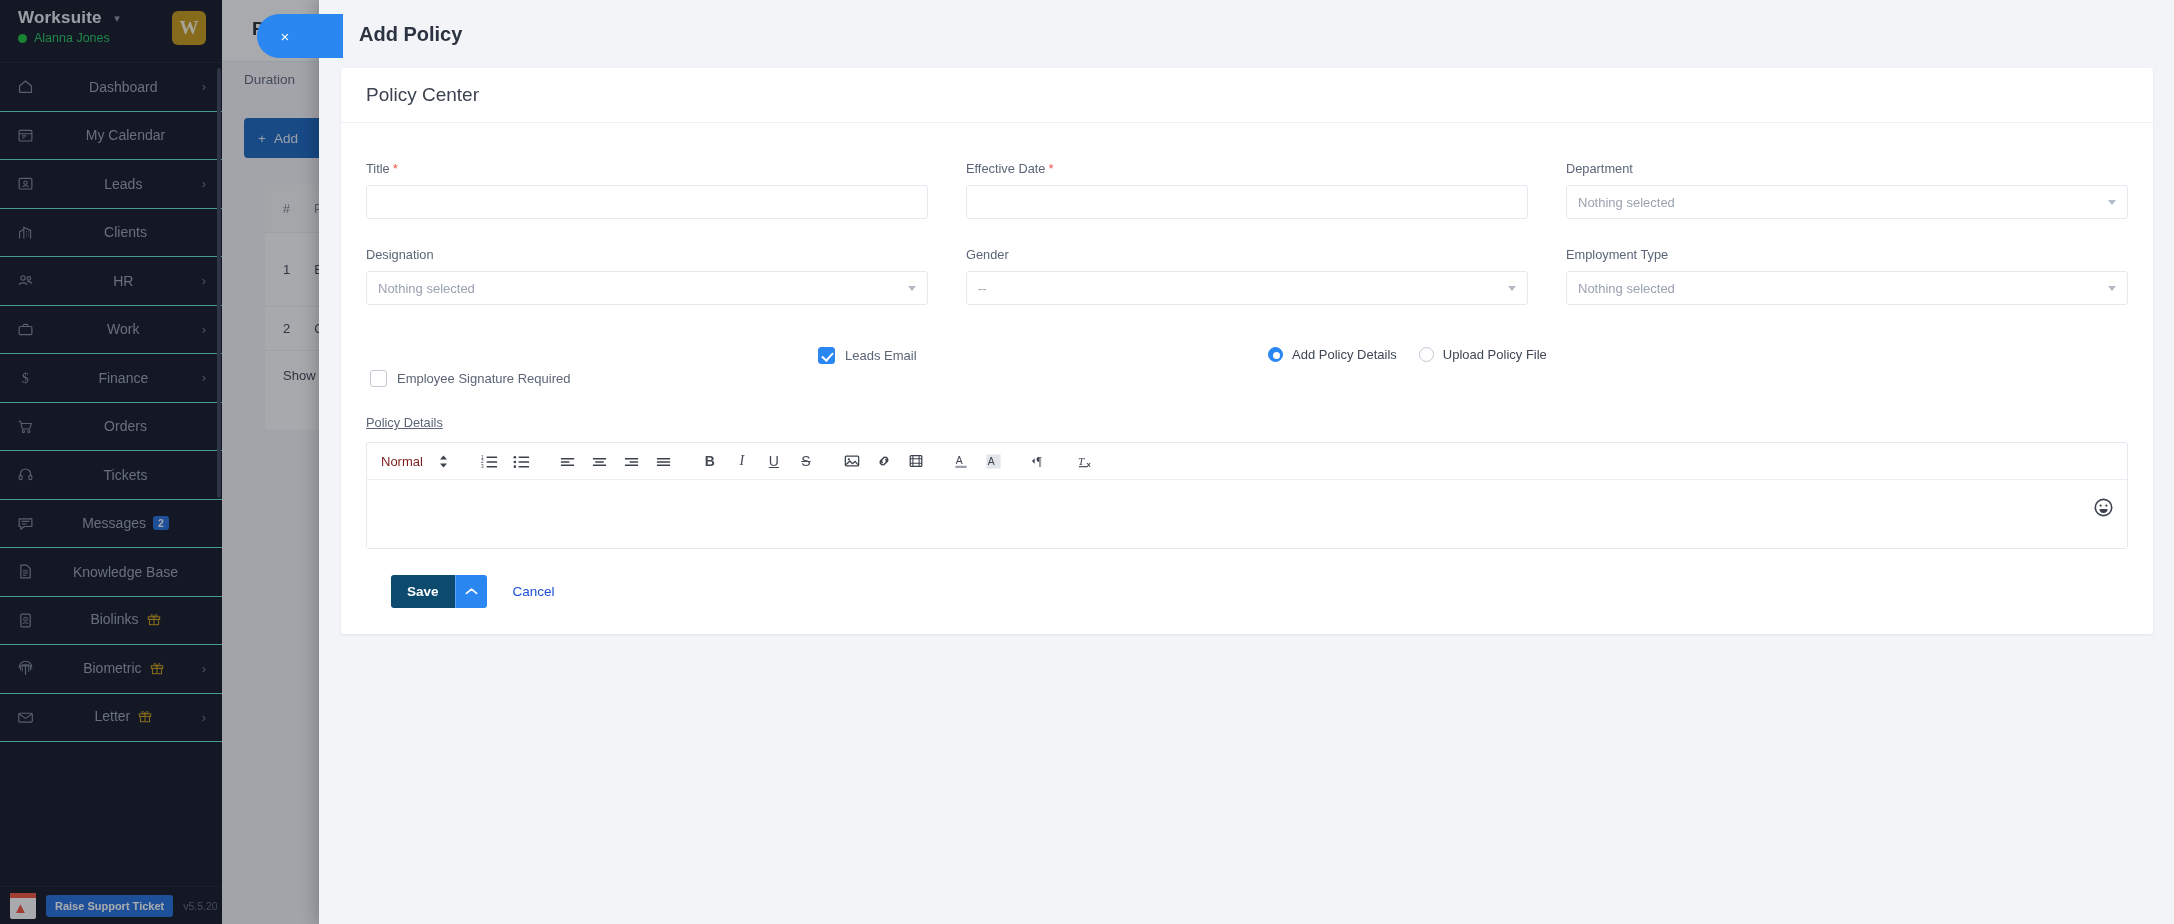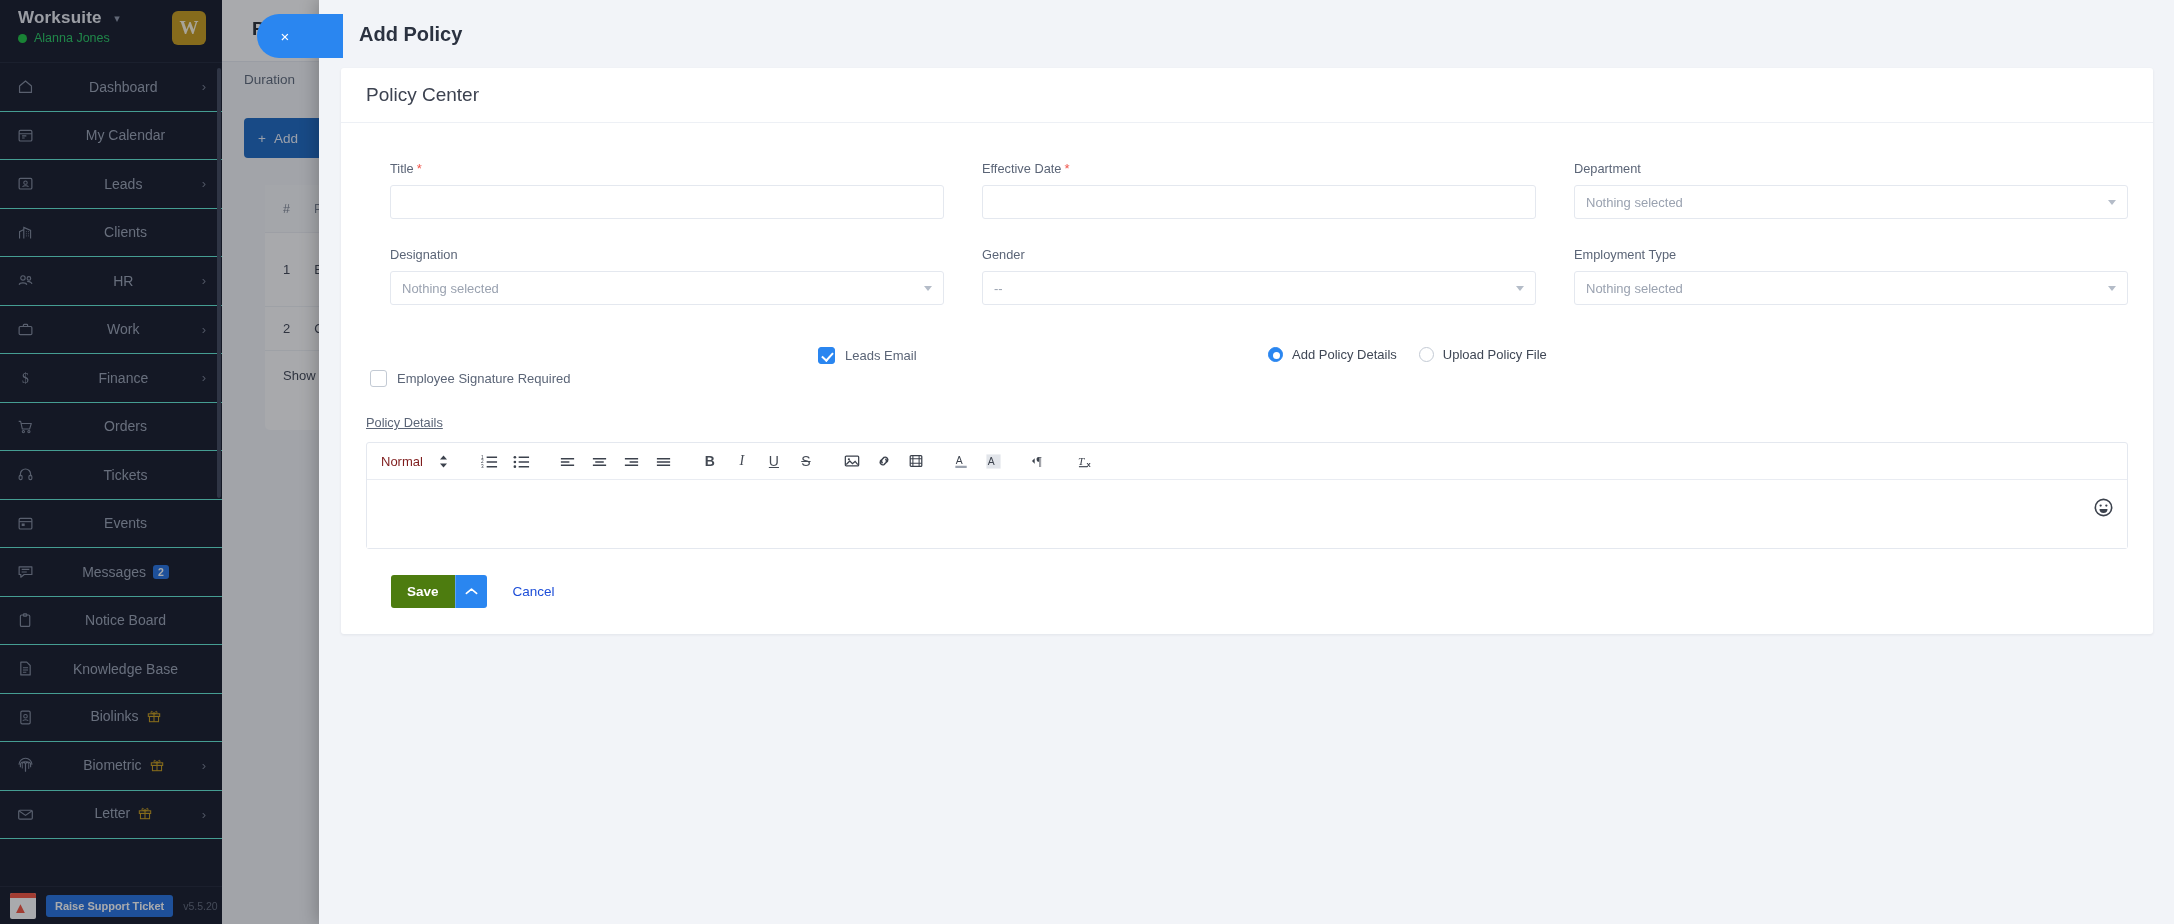--- a/index.html
+++ b/index.html
@@ -132,21 +132,21 @@
   }
   #card {
     position:absolute; left:22px; top:68px; width:1812px;
     background:#fff; border-radius:3px;
     box-shadow: 0 1px 3px rgba(20,30,50,.07);
   }
   #card-head { height:55px; display:flex; align-items:center; padding-left:25px; border-bottom:1px solid #edf0f5;}
   #card-head-title { font-size:19px; color:#3c4250; }
   #card-body { padding: 38px 25px 0 25px; }
 
-  .row { display:flex; gap: 38px; margin-left: 24px; }
+  .row { display:flex; gap: 38px; }
   .col { flex: 1 1 0; min-width: 0; }
   .fld-label { font-size:12.8px; color:#5b6577; margin-bottom: 9px; display:block;}
   .req { color:#f0554b; font-size: 13px; margin-left: 3px; }
   .inp {
     height:34px; border:1px solid #e4e8ef; border-radius:3px;
     background:#fff; width:100%;
   }
   .sel {
     height:34px; border:1px solid #e4e8ef; border-radius:3px; background:#fff;
     width:100%; display:flex; align-items:center; padding: 0 11px;
@@ -191,21 +191,21 @@
   #tb-normal {
     display:flex; align-items:center; gap:16px; padding: 0 6px 0 4px; margin-right: 6px;
     font-size:13px; color:#7f1d1d; cursor:pointer;
   }
   .updown { display:flex; flex-direction:column; gap:2px; }
   #editor-body { height:68px; position:relative; background:#fff; }
   #emoji-btn { position:absolute; right:14px; top:18px; cursor:pointer; }
 
   #footer { display:flex; align-items:center; gap:26px; padding: 26px 25px 26px 25px; }
   #save-group { display:flex; border-radius:3px; overflow:hidden; cursor:pointer;}
-  #save-btn { background:#4d7c0f; color:#fff; font-size:13.5px; font-weight:bold; height:33px; display:flex; align-items:center; padding:0 16px;}
+  #save-btn { background:#0c4a6e; color:#fff; font-size:13.5px; font-weight:bold; height:33px; display:flex; align-items:center; padding:0 16px;}
   #save-caret { background:#2a86f0; width:32px; height:33px; display:flex; align-items:center; justify-content:center; border-left:1px solid #5aa3f5; color:#fff;}
   #cancel-btn { font-size:13.5px; color:#1d4ed8; cursor:pointer;}
 </style>
 </head>
 <body>
 
 <div id="sidebar">
   <div class="sb-brand">
     <span class="sb-brand-name">Worksuite</span>
     <span class="sb-caret">▾</span>
@@ -300,44 +300,25 @@
             <path d="M4 12V9.5a6 6 0 1112 0V12" stroke="currentColor" stroke-width="1.4" fill="none"></path>
             <rect x="2.5" y="11" width="3.5" height="5" rx="1.6" stroke="currentColor" stroke-width="1.3" fill="none"></rect>
             <rect x="14" y="11" width="3.5" height="5" rx="1.6" stroke="currentColor" stroke-width="1.3" fill="none"></rect>
           </svg>
         </span>
         <span class="sb-label">Tickets</span>
       </div>
       <div class="sb-item">
         <span class="sb-ico">
           <svg width="17" height="17" viewBox="0 0 20 20">
-            <rect x="2.5" y="4" width="15" height="12.5" rx="1.5" stroke="currentColor" stroke-width="1.4" fill="none"></rect>
-            <path d="M2.5 7.8h15" stroke="currentColor" stroke-width="1.3"></path>
-            <rect x="5.5" y="10" width="3.5" height="3" fill="currentColor"></rect>
-          </svg>
-        </span>
-        <span class="sb-label">Events</span>
-      </div>
-      <div class="sb-item">
-        <span class="sb-ico">
-          <svg width="17" height="17" viewBox="0 0 20 20">
             <path d="M2.5 4.5h15v9h-9l-4 3.2V13.5h-2z" stroke="currentColor" stroke-width="1.4" fill="none" stroke-linejoin="round"></path>
             <path d="M5.5 7.5h9M5.5 10.5h6" stroke="currentColor" stroke-width="1.2"></path>
           </svg>
         </span>
         <span class="sb-label">Messages<span class="sb-badge">2</span></span>
-      </div>
-      <div class="sb-item">
-        <span class="sb-ico">
-          <svg width="17" height="17" viewBox="0 0 20 20">
-            <rect x="4" y="3.5" width="11" height="13.5" rx="1.5" stroke="currentColor" stroke-width="1.4" fill="none"></rect>
-            <rect x="7.5" y="2" width="4" height="3" rx="1" stroke="currentColor" stroke-width="1.3" fill="none"></rect>
-          </svg>
-        </span>
-        <span class="sb-label">Notice Board</span>
       </div>
       <div class="sb-item">
         <span class="sb-ico">
           <svg width="17" height="17" viewBox="0 0 20 20">
             <path d="M4.5 2.5h7l4 4V17.5h-11z" stroke="currentColor" stroke-width="1.4" fill="none" stroke-linejoin="round"></path>
             <path d="M7 9h6M7 11.8h6M7 14.5h4" stroke="currentColor" stroke-width="1.2"></path>
           </svg>
         </span>
         <span class="sb-label">Knowledge Base</span>
       </div>

